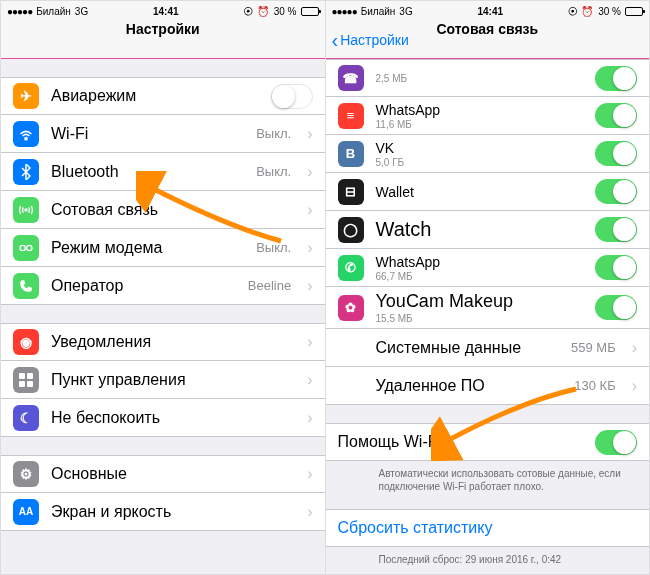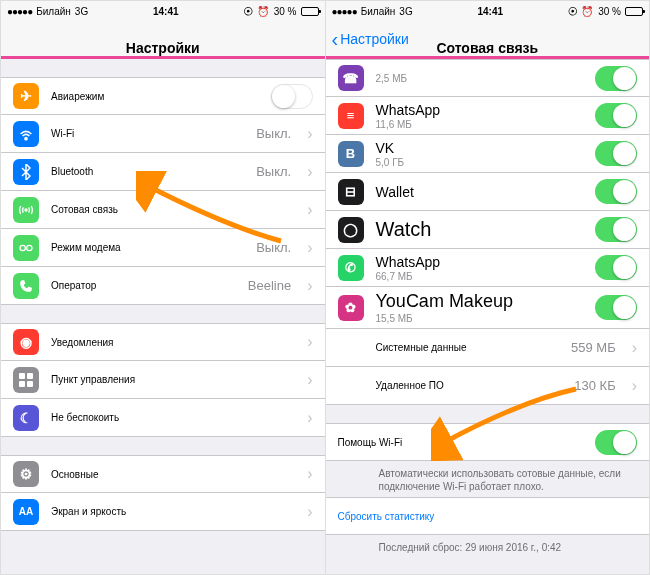--- a/index.html
+++ b/index.html
@@ -44,23 +44,23 @@
   .battery-body::after {
     content: ""; position: absolute; right: -3px; top: 2px;
     width: 2px; height: 3px; background: #000; border-radius: 0 1px 1px 0;
   }
   .battery-fill { height: 100%; width: 30%; background: #000; }
   .alarm-icon { font-size: 10px; }
 
   .nav-bar {
     height: 38px;
     background: #f7f7f8;
-    border-bottom: 3px solid #ec4899;
-    display: flex;
-    align-items: flex-end;
+    border-bottom: 1px solid #ec4899;
+    display: flex;
+    align-items: flex-start;
     justify-content: center;
     position: relative;
   }
   .nav-title { font-weight: 600; font-size: 14px; }
   .nav-back {
     position: absolute; left: 6px; top: 0; bottom: 0;
     display: flex; align-items: center;
     color: #007aff; font-size: 14px; gap: 2px;
   }
   .scroll {
@@ -83,21 +83,21 @@
   .cell .icon {
     width: 26px; height: 26px; border-radius: 6px;
     display: flex; align-items: center; justify-content: center;
     color: #fff; font-size: 14px; font-weight: 600; flex-shrink: 0;
   }
   .cell .app-icon {
     width: 26px; height: 26px; border-radius: 6px; flex-shrink: 0;
     display: flex; align-items: center; justify-content: center;
     color: #fff; font-size: 13px; font-weight: 600;
   }
-  .cell .label { flex: 1; font-size: 10px; }
+  .cell .label { flex: 1; font-size: 16px; }
   .cell .sub { font-size: 10px; color: #8e8e93; line-height: 1.1; margin-top: 1px; }
   .cell .stack { display: flex; flex-direction: column; flex: 1; }
   .cell .value { color: #8e8e93; font-size: 13px; }
   .cell .chev { color: #c7c7cc; font-size: 16px; margin-left: 4px; }
   .cell.indent { padding-left: 50px; }
   .cell.link .label { color: #007aff; }
   .switch {
     width: 42px; height: 25px; border-radius: 13px; position: relative; flex-shrink: 0;
   }
   .switch.on { background: #4cd964; }
@@ -347,21 +347,21 @@
     </div>
 
     <div class="group">
       <div class="cell">
         <div class="label">Помощь Wi-Fi</div>
         <div class="switch on"></div>
       </div>
     </div>
     <div class="footer-text">Автоматически использовать сотовые данные, если подключение Wi-Fi работает плохо.</div>
 
-    <div class="group" style="margin-top:0">
+    <div class="group" style="margin-top:12px">
       <div class="cell link">
         <div class="label">Сбросить статистику</div>
       </div>
     </div>
     <div class="footer-text">Последний сброс: 29 июня 2016 г., 0:42</div>
   </div>
 
   <svg class="arrow" style="left:105px;top:380px;width:150px;height:80px" viewBox="0 0 150 80">
     <defs>
         <marker id="ah2" markerWidth="10" markerHeight="10" refX="2" refY="5" orient="auto">

